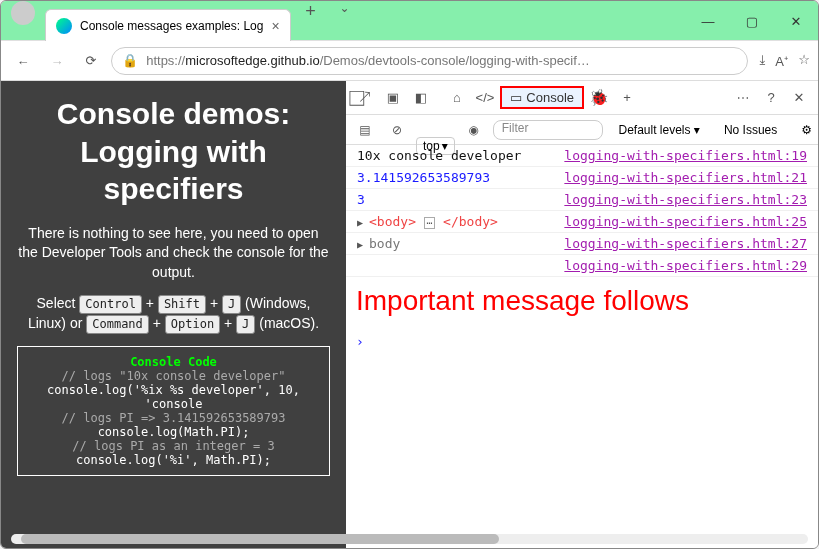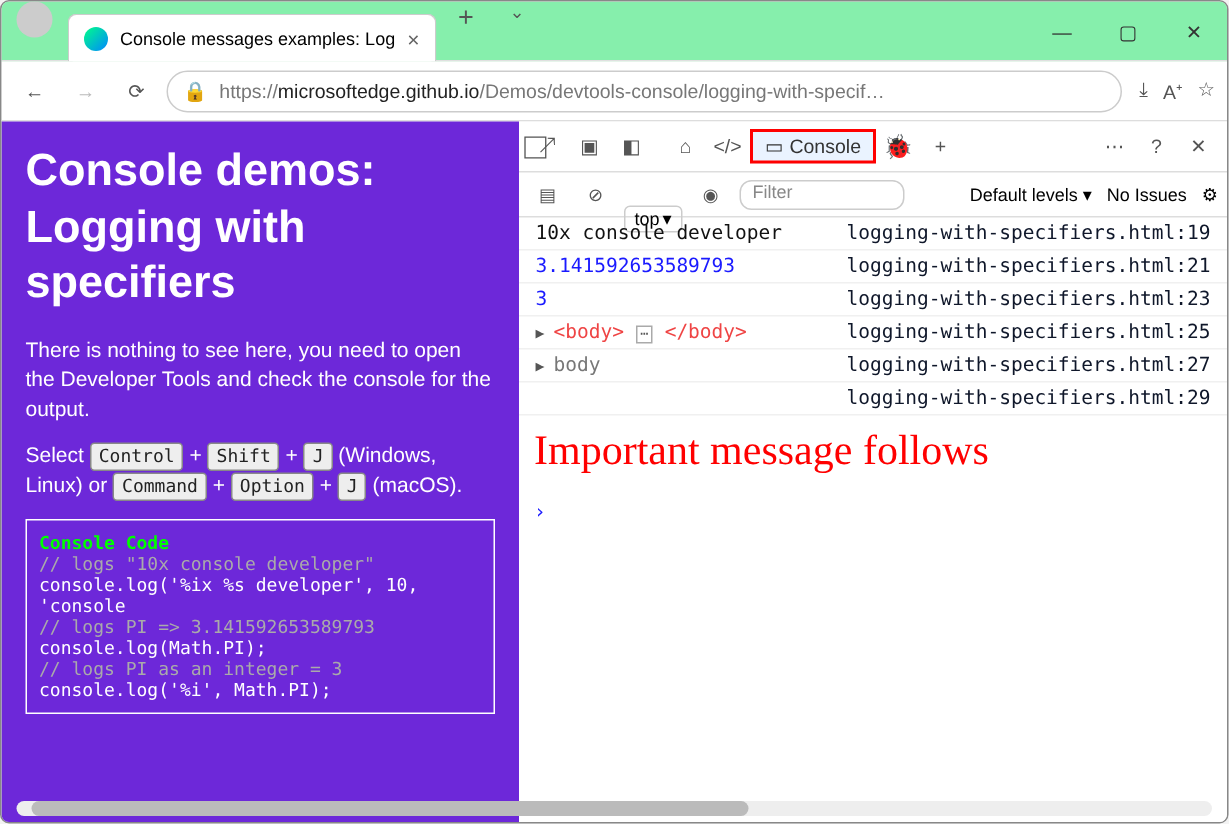--- a/index.html
+++ b/index.html
@@ -14,45 +14,45 @@
 .winctrl { margin-left: auto; display: flex; }
 .winctrl div { width: 44px; height: 40px; display: flex; align-items: center; justify-content: center; color: #333; }
 .addrbar { height: 40px; background: #fff; display: flex; align-items: center; padding: 0 8px; border-bottom: 1px solid #ddd; gap: 6px; }
 .nav-btn { width: 28px; height: 28px; display: flex; align-items: center; justify-content: center; color: #555; }
 .urlbox { flex: 1; height: 28px; border: 1px solid #ccc; border-radius: 14px; display: flex; align-items: center; padding: 0 10px; font-size: 13px; color: #333; }
 .urlbox .lock { margin-right: 8px; color: #666; }
 .urlbox .dim { color: #777; }
 .urlbox .dark { color: #222; }
 .addrright { display: flex; gap: 10px; margin-left: 6px; color: #555; }
 .content { display: flex; height: calc(100% - 80px); }
-.page { width: 345px; background: #6d28d9; color: #fff; padding: 14px 16px; overflow: hidden; position: relative; }
+.page { width: 345px; background: #404040; color: #fff; padding: 14px 16px; overflow: hidden; position: relative; text-align: center; }
 .page h1 { font-size: 30px; font-weight: bold; line-height: 1.25; margin-bottom: 16px; }
 .page p { font-size: 14px; line-height: 1.4; margin-bottom: 12px; }
 .kbd { display: inline-block; background: #eee; color: #222; border: 1px solid #888; border-radius: 3px; padding: 0 5px; font-size: 12px; font-family: Consolas, monospace; }
 .codebox { border: 1px solid #fff; padding: 8px; font-family: Consolas, monospace; font-size: 12px; margin-top: 6px; }
 .codebox .src { color: #0f0; font-weight: bold; }
 .codebox .cmt { color: #aaa; }
 .devtools { flex: 1; background: #fff; display: flex; flex-direction: column; }
 .dt-top { height: 34px; border-bottom: 1px solid #ddd; display: flex; align-items: center; padding: 0 6px; gap: 2px; }
 .dt-icon { width: 26px; height: 26px; display: flex; align-items: center; justify-content: center; color: #555; }
 .dt-tab-console { border: 2px solid red; padding: 2px 8px; display: flex; align-items: center; gap: 4px; font-size: 13px; color: #333; background: #eaf3ff; }
 .dt-right { margin-left: auto; display: flex; gap: 2px; align-items: center; }
 .dt-toolbar { height: 30px; border-bottom: 1px solid #ddd; display: flex; align-items: center; padding: 0 6px; gap: 6px; font-size: 12px; }
 .ctx-pill { border: 1px solid #ccc; border-radius: 4px; padding: 1px 6px; display: flex; align-items: center; gap: 2px; margin-top: 32px; }
 .filter-input { border: 1px solid #ccc; border-radius: 8px; padding: 0 8px; height: 20px; font-size: 12px; width: 110px; color: #888; }
-.dt-toolbar .right { margin-left: auto; display: flex; gap: 10px; align-items: center; }
+.dt-toolbar .right { margin-left: auto; display: flex; gap: 24px; align-items: center; }
 .console-body { flex: 1; overflow: auto; font-family: Consolas, monospace; font-size: 13px; }
 .row { display: flex; justify-content: space-between; padding: 3px 11px; border-bottom: 1px solid #f0f0f0; }
 .row .msg { color: #111; }
-.row .link { color: #0f172a; }
+.row .link { color: #a21caf; text-decoration: underline; }
 .row.blue .msg { color: #1a1aff; }
 .row .expand::before { content: "▶ "; color: #555; font-size: 10px; }
 .tag { color: #ef4444; }
 .badge { background: #fff; border: 1px solid #aaa; font-size: 9px; padding: 0 2px; color: #555; }
-.important { color: red; font-family: Liberation Serif, serif; font-size: 28px; padding: 4px 10px 12px; line-height: 1.4; }
+.important { color: red; font-family: Liberation Sans, sans-serif; font-size: 28px; padding: 4px 10px 12px; line-height: 1.4; }
 .prompt { color: #1a1aff; padding: 2px 10px; }
 .scrollbar-h { position: absolute; left: 10px; right: 10px; bottom: 4px; height: 10px; background: #eee; border-radius: 5px; }
 .scrollbar-h .thumb { position: absolute; left: 10px; width: 60%; height: 100%; background: #bbb; border-radius: 5px; }
 </style>
 </head>
 <body>
 
 <div class="titlebar">
   <div class="avatar"></div>
   <div class="tab">

